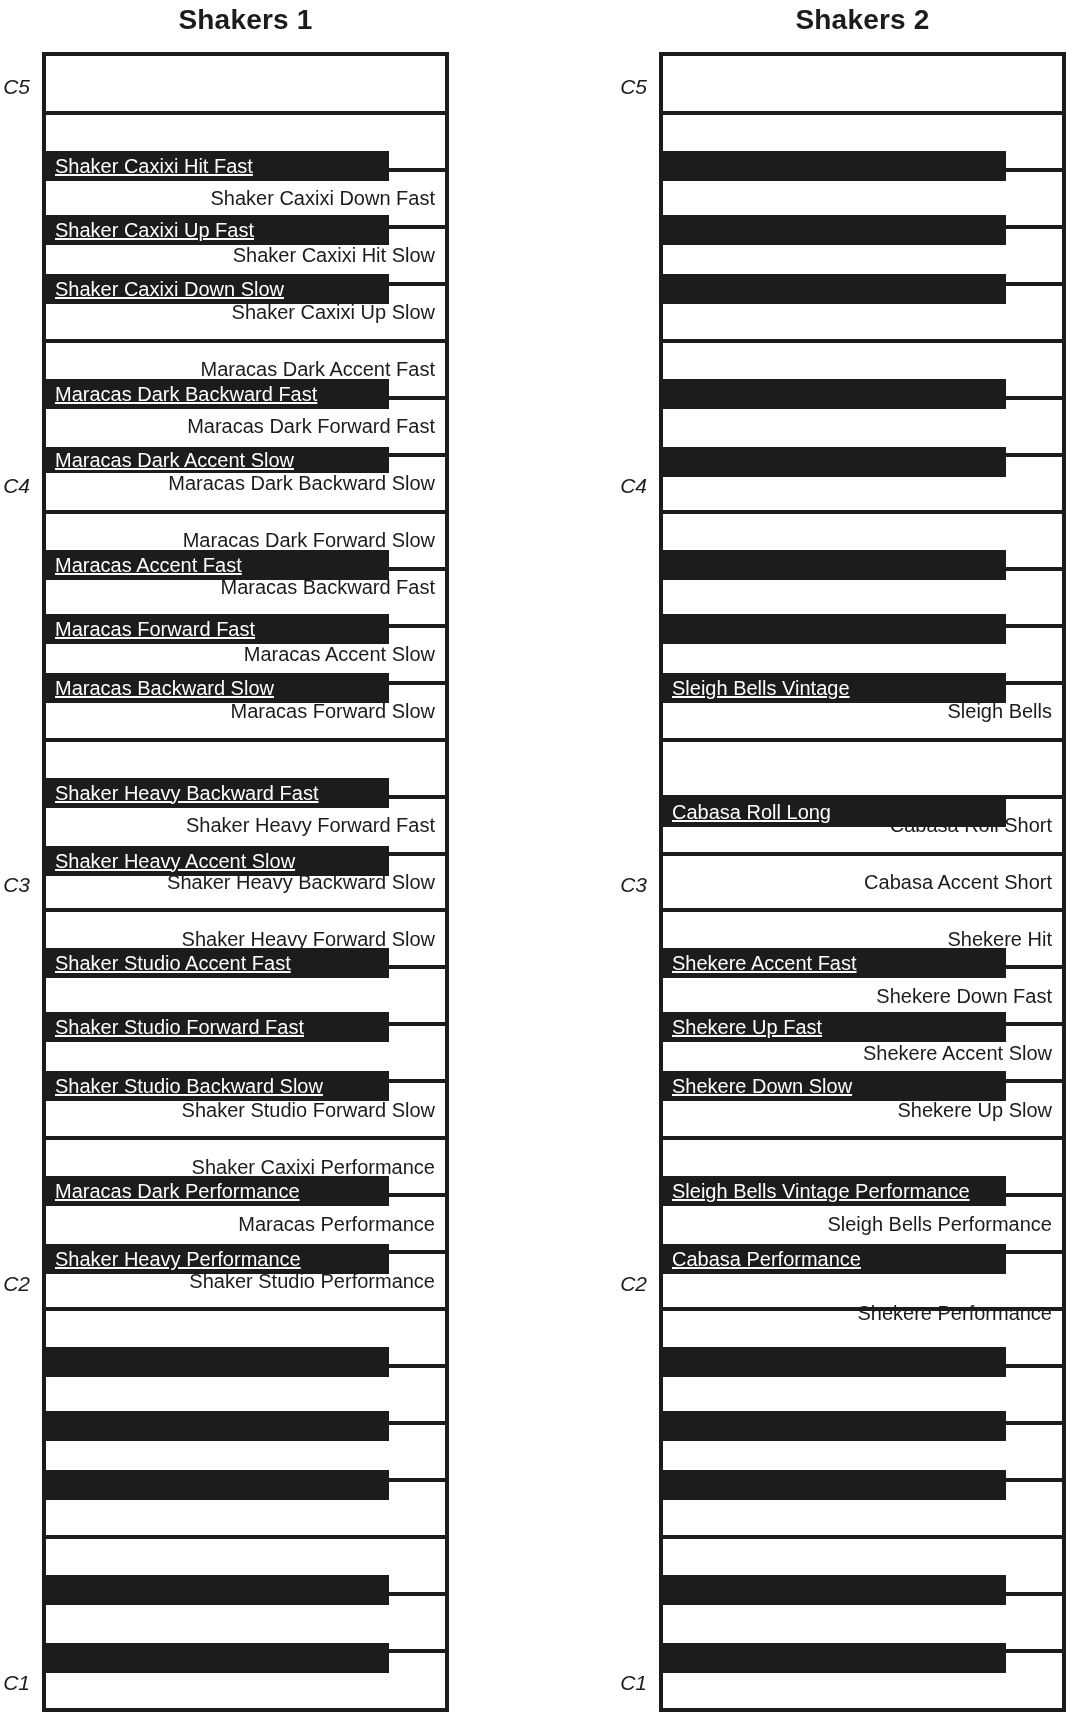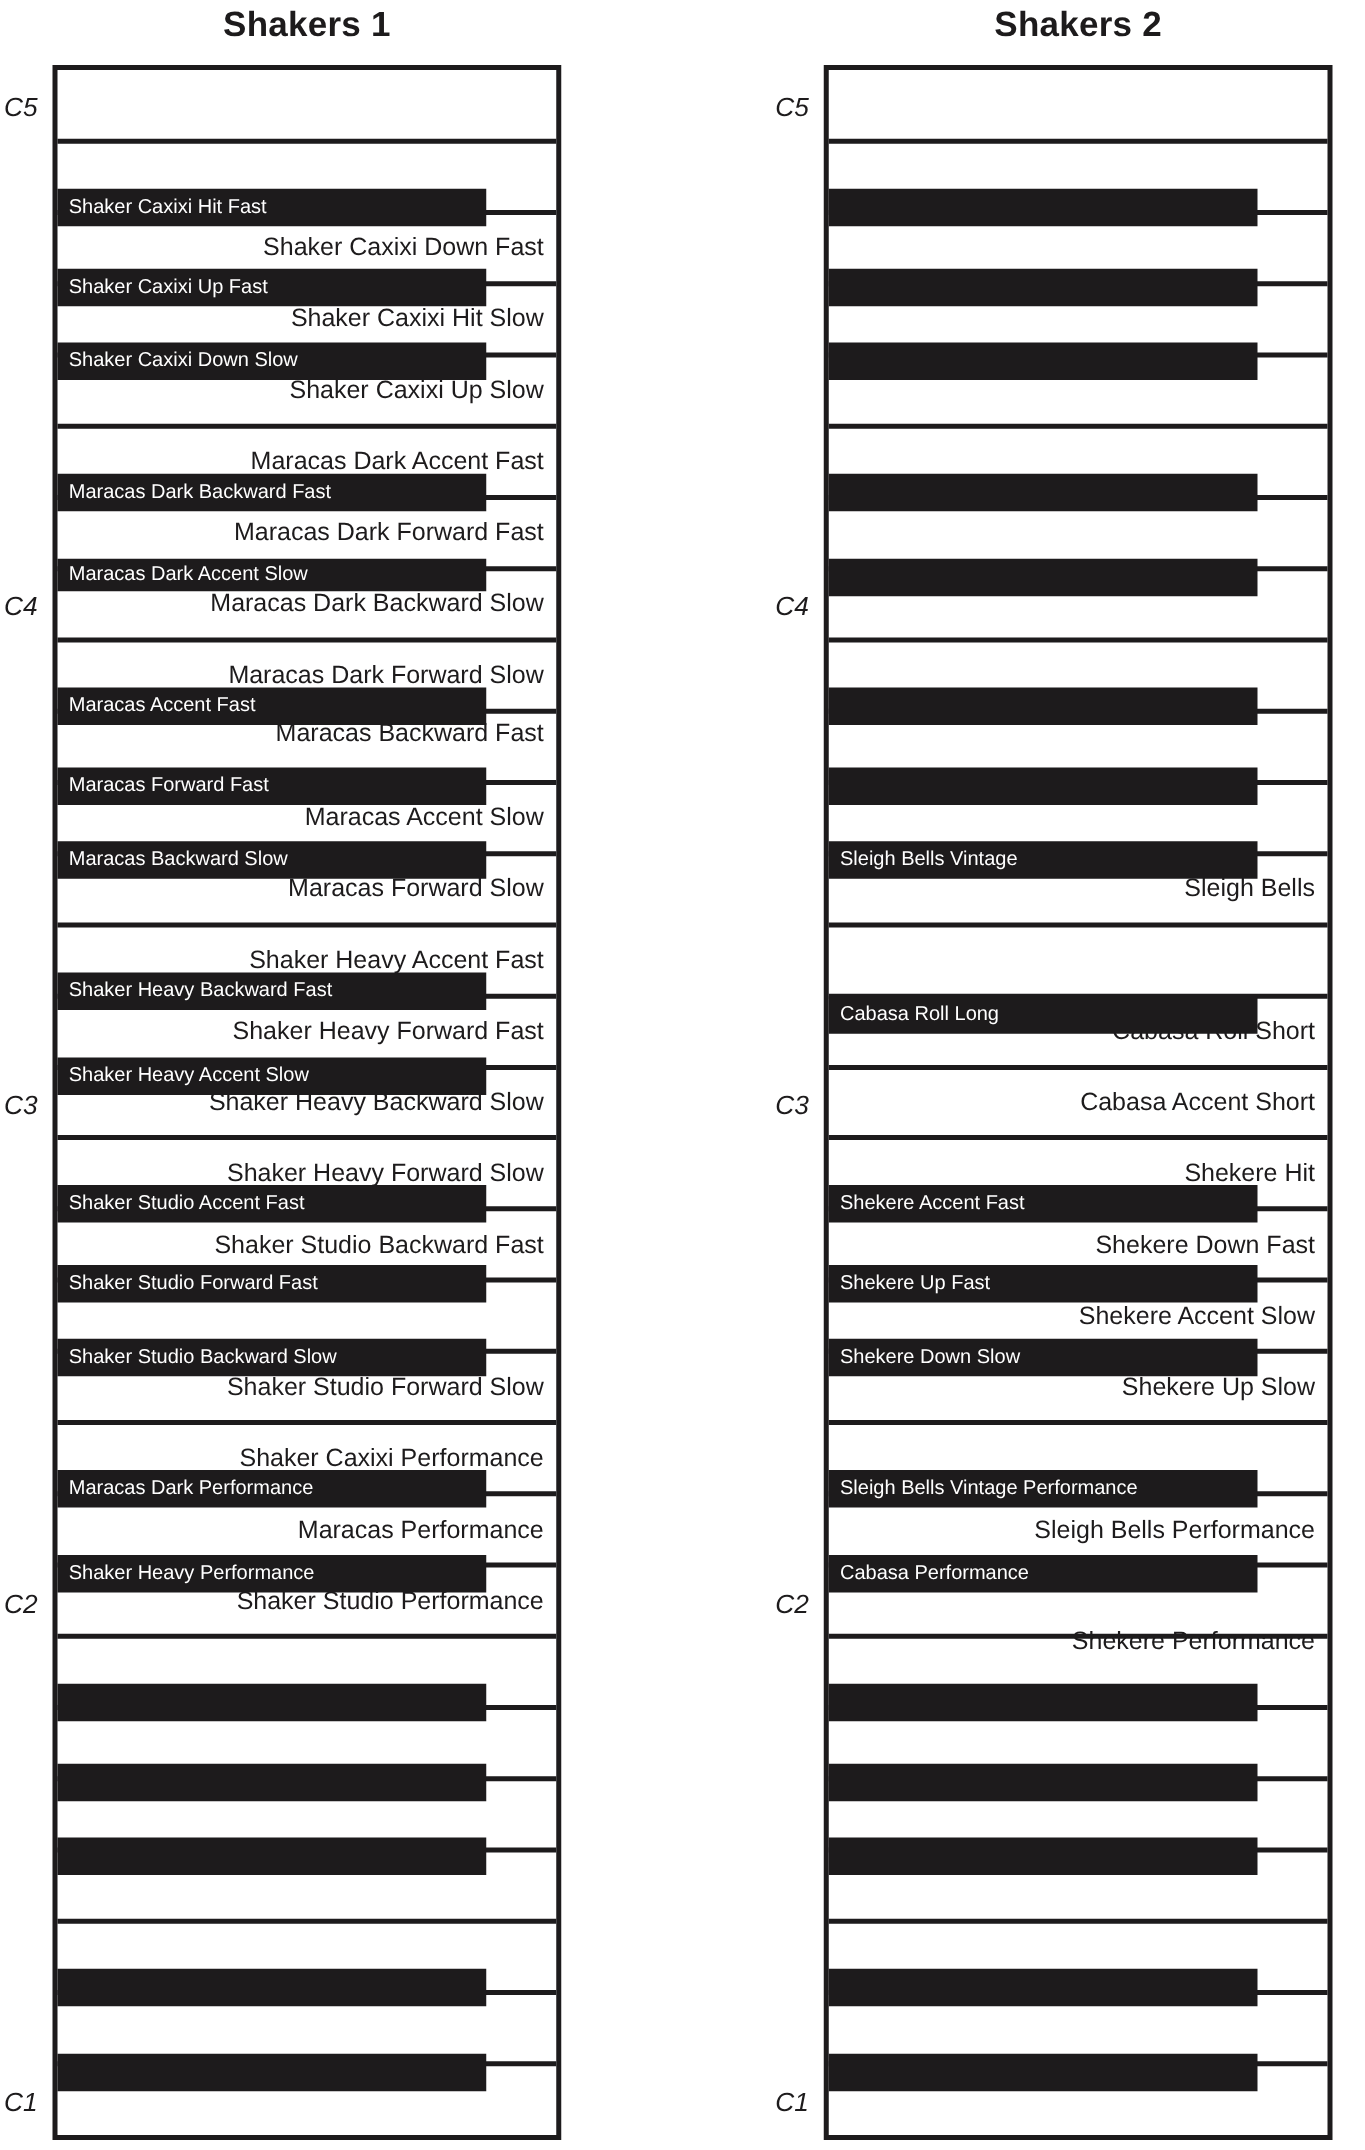--- a/index.html
+++ b/index.html
@@ -9,21 +9,21 @@
   .kb-title{position:absolute;top:4px;text-align:center;
             font-size:28px;font-weight:700;color:#1d1b1c;letter-spacing:.2px;}
   .keyboard{position:absolute;width:407px;height:1660px;box-sizing:border-box;
             border:4px solid #1d1b1c;background:#ffffff;}
   .white-key{position:absolute;left:0;width:100%;display:flex;align-items:center;
              justify-content:flex-end;box-sizing:border-box;padding-right:10px;}
   .white-key .lbl{font-size:20px;color:#1d1b1c;white-space:nowrap;line-height:1;}
   .divider{position:absolute;left:0;width:100%;height:4px;background:#1d1b1c;}
   .black-key{position:absolute;left:0;width:343px;background:#1d1b1c;display:flex;
              align-items:center;box-sizing:border-box;padding-left:9px;}
-  .black-key .lbl{font-size:16px;color:#ffffff;white-space:nowrap;line-height:1;}
+  .black-key .lbl{font-size:20px;color:#ffffff;white-space:nowrap;line-height:1;text-decoration:underline;}
   .octave-marker{position:absolute;width:60px;text-align:right;
                  font-style:italic;font-size:21px;color:#1d1b1c;line-height:1;}
 </style>
 </head>
 <body>
 
 <div class="canvas">
   <div class="kb-title" id="title-0" style="left: -18px; width: 527px;">Shakers 1</div>
   <div class="kb-title" id="title-1" style="left: 599px; width: 527px;">Shakers 2</div>
   <div class="keyboard" id="kb-0" style="left: 42px; top: 52px;">
@@ -52,34 +52,28 @@
       </div>
       <div class="white-key" style="top: 503px; height: 56.9655px;">
         <span class="lbl">Maracas Backward Fast</span>
       </div>
       <div class="white-key" style="top: 569.655px; height: 56.9655px;">
         <span class="lbl">Maracas Accent Slow</span>
       </div>
       <div class="white-key" style="top: 626.621px; height: 56.9655px;">
         <span class="lbl">Maracas Forward Slow</span>
       </div>
-      <div class="white-key" style="top: 683.586px; height: 56.9655px;">
-        <span class="lbl">Shaker Heavy Accent Fast</span>
-      </div>
       <div class="white-key" style="top: 740.552px; height: 56.9655px;">
         <span class="lbl">Shaker Heavy Forward Fast</span>
       </div>
       <div class="white-key" style="top: 797.517px; height: 56.9655px;">
         <span class="lbl">Shaker Heavy Backward Slow</span>
       </div>
       <div class="white-key" style="top: 854.483px; height: 56.9655px;">
         <span class="lbl">Shaker Heavy Forward Slow</span>
-      </div>
-      <div class="white-key" style="top: 911.448px; height: 56.9655px;">
-        <span class="lbl">Shaker Studio Backward Fast</span>
       </div>
       <div class="white-key" style="top: 1025.38px; height: 56.9655px;">
         <span class="lbl">Shaker Studio Forward Slow</span>
       </div>
       <div class="white-key" style="top: 1082.34px; height: 56.9655px;">
         <span class="lbl">Shaker Caxixi Performance</span>
       </div>
       <div class="white-key" style="top: 1139.31px; height: 56.9655px;">
         <span class="lbl">Maracas Performance</span>
       </div>

